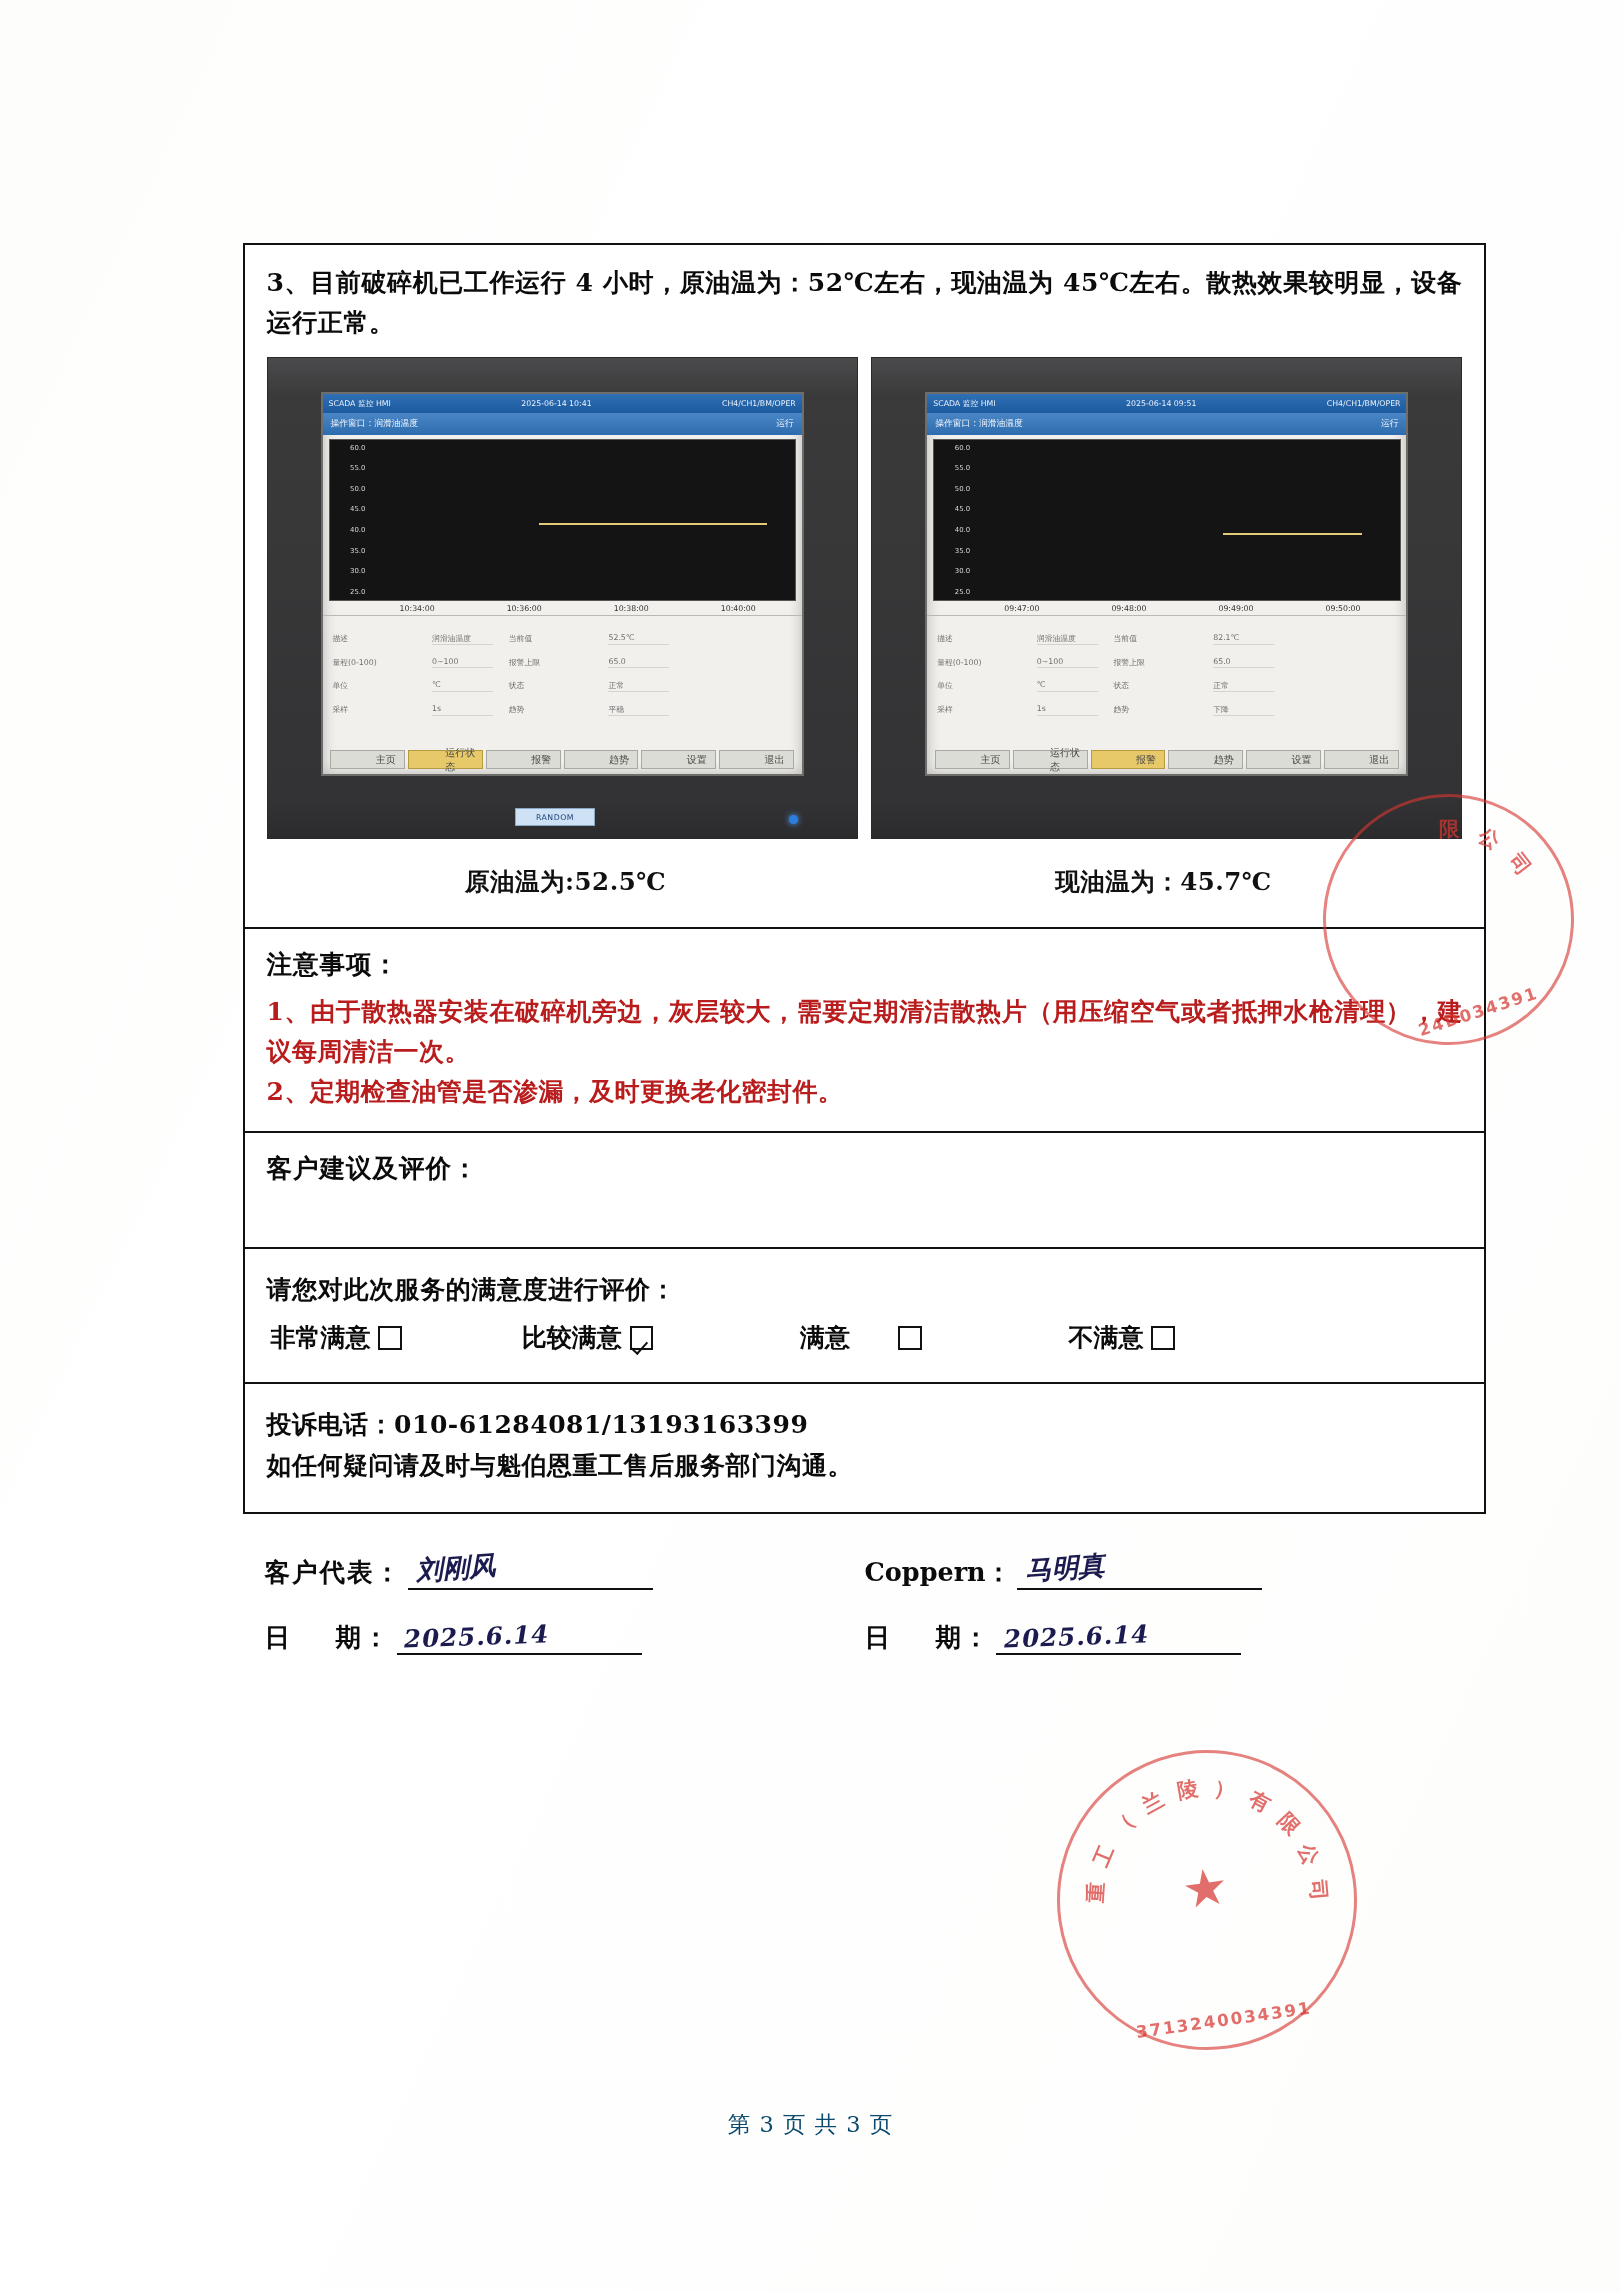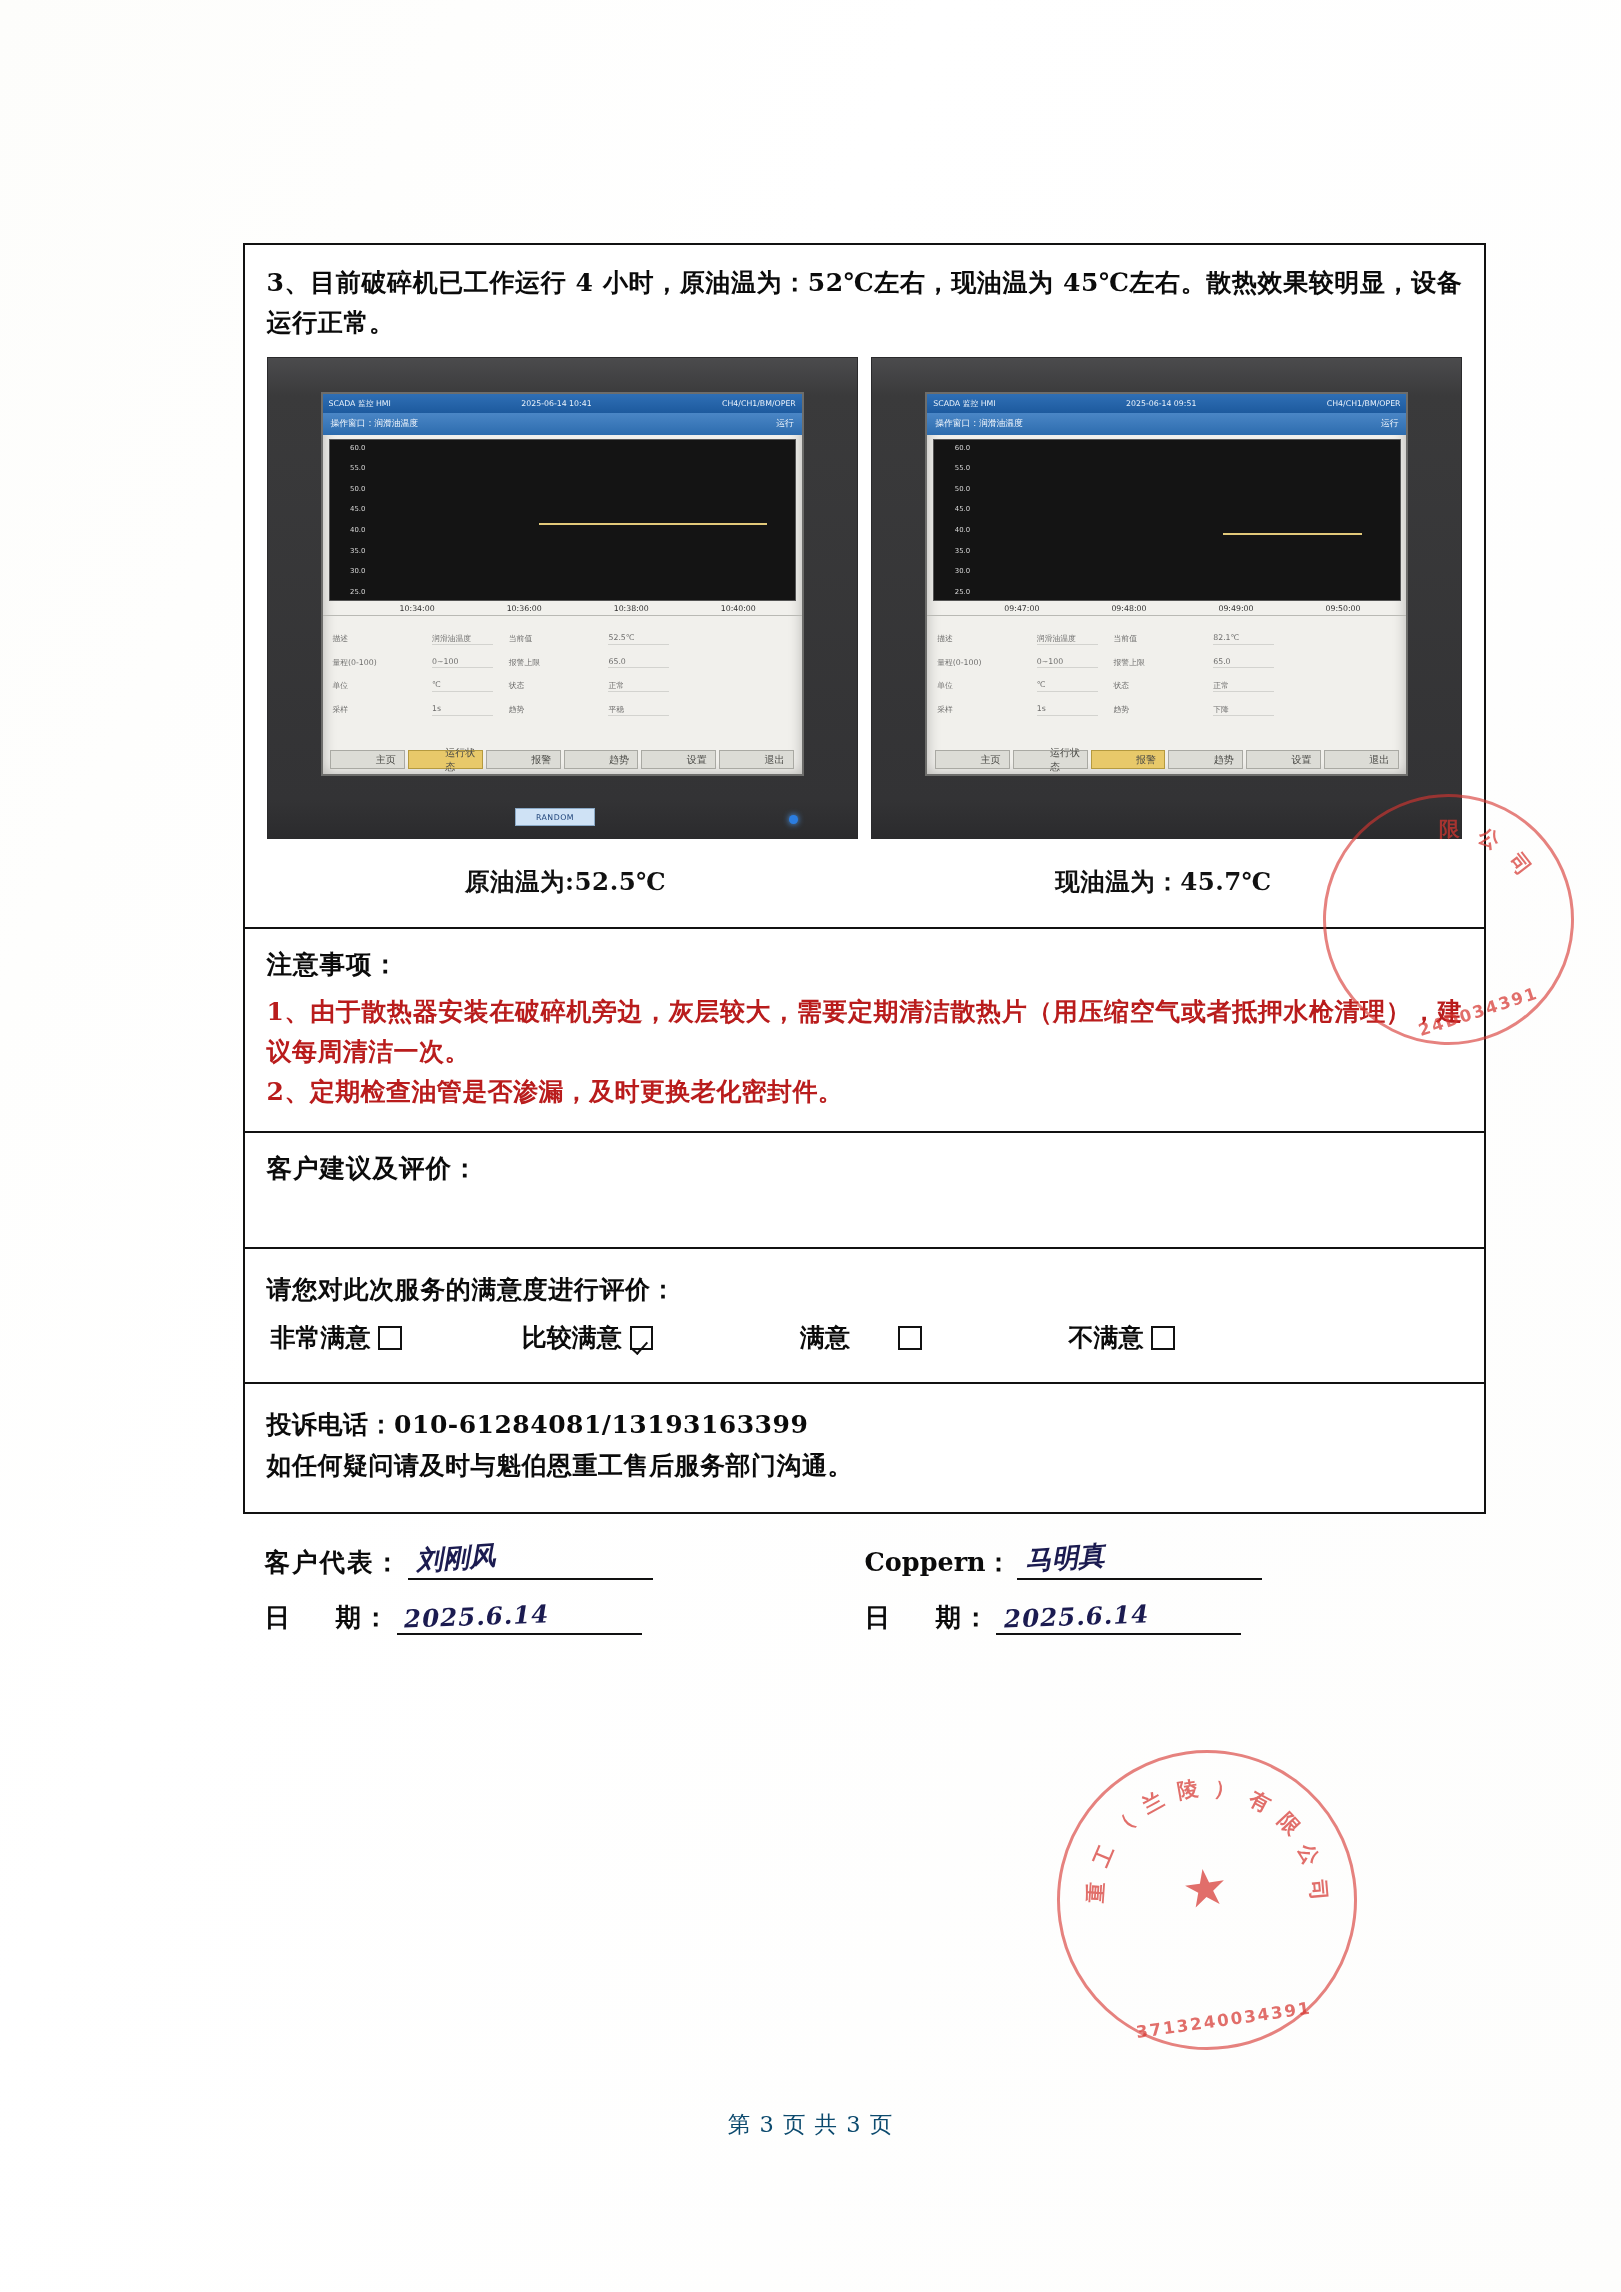--- a/index.html
+++ b/index.html
@@ -271,21 +271,21 @@
   
   .sign-area {
     position: absolute;
     left: 243px;
     width: 1243px;
     box-sizing: border-box;
     padding: 0 21.6px;
   }
   .sign-row {
     display: flex;
-    margin-top: 18px;
+    margin-top: 28px;
     font-size: 25.5px;
     font-weight: 600;
     color: #0b0b0b;
   }
   .sign-col { width: 50%; display: flex; align-items: flex-end; }
   .sign-label { white-space: pre; letter-spacing: 2px; }
   .sign-label.latin {
     font-family: "DejaVu Serif", "Liberation Serif", serif;
     letter-spacing: 0;
   }

